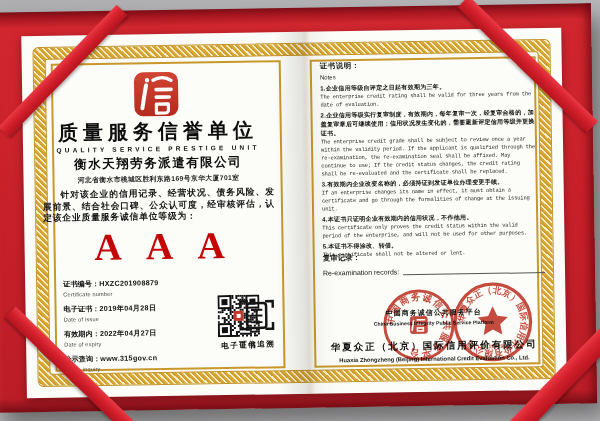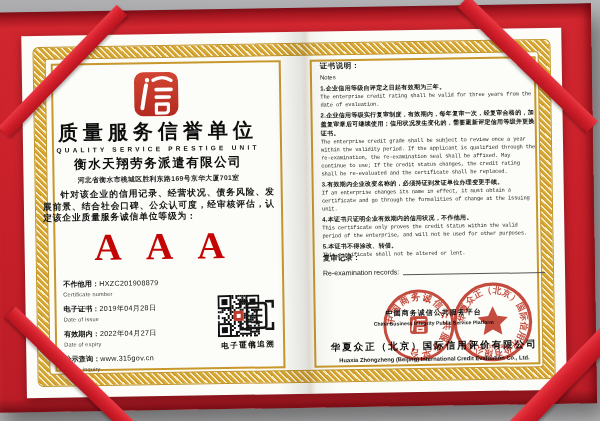--- a/index.html
+++ b/index.html
@@ -72,21 +72,21 @@
     color:#151515;text-align:justify;text-indent:2em;
   }
   .grade{
     position:absolute;left:0;top:190px;width:270px;text-align:center;
     font-family:"Liberation Serif","DejaVu Serif",serif;
     font-size:38px;font-weight:700;color:#c40505;letter-spacing:24px;text-indent:24px;
   }
   .fields{position:absolute;left:38px;top:244px;width:120px;}
   .field-row{margin-bottom:7.5px;}
   .field-line{font-size:7.2px;font-weight:700;color:#111;white-space:nowrap;}
-  .field-line .field-value{font-weight:400;letter-spacing:.3px;}
+  .field-line .field-value{font-weight:700;letter-spacing:.3px;}
   .field-sub{font-size:5.6px;color:#444;margin-top:1.5px;letter-spacing:.2px;}
   .qr-block{position:absolute;left:155px;top:262px;width:44px;text-align:center;margin-left:36px;}
   .trace-block{position:absolute;left:209px;top:262px;width:44px;text-align:center;}
   .code-label{margin-top:4px;font-size:7.5px;font-weight:700;letter-spacing:1.5px;color:#111;white-space:nowrap;}
   .qr-svg{width:42px;height:42px;display:block;margin:0 auto;background:#fff;}
   .trace-svg{width:40px;height:40px;display:block;margin:1px auto 0;}
 
   
   .notes{position:absolute;left:22px;top:30px;width:216px;color:#1a1a1a;}
   .notes-heading{font-size:7.5px;font-weight:700;letter-spacing:.5px;}
@@ -151,21 +151,21 @@
 
         <div class="cert-title">质量服务信誉单位</div>
         <div class="cert-title-en">QUALITY SERVICE PRESTIGE UNIT</div>
         <div class="company">衡水天翔劳务派遣有限公司</div>
         <div class="address">河北省衡水市桃城区胜利东路169号京华大厦701室</div>
         <div class="statement">针对该企业的信用记录、经营状况、债务风险、发展前景、结合社会口碑、公众认可度，经审核评估，认定该企业质量服务诚信单位等级为：</div>
         <div class="grade">AAA</div>
 
         <div class="fields">
           <div class="field-row">
-            <div class="field-line"><span>不作他用：</span><span class="field-value">HXZC201908879</span></div>
+            <div class="field-line"><span>证书编号：</span><span class="field-value">HXZC201908879</span></div>
             <div class="field-sub">Certificate number</div>
           </div>
           <div class="field-row">
             <div class="field-line"><span>电子证书：</span><span class="field-value">2019年04月28日</span></div>
             <div class="field-sub">Date of issue</div>
           </div>
           <div class="field-row">
             <div class="field-line"><span>有效期内：</span><span class="field-value">2022年04月27日</span></div>
             <div class="field-sub">Date of expiry</div>
           </div>

